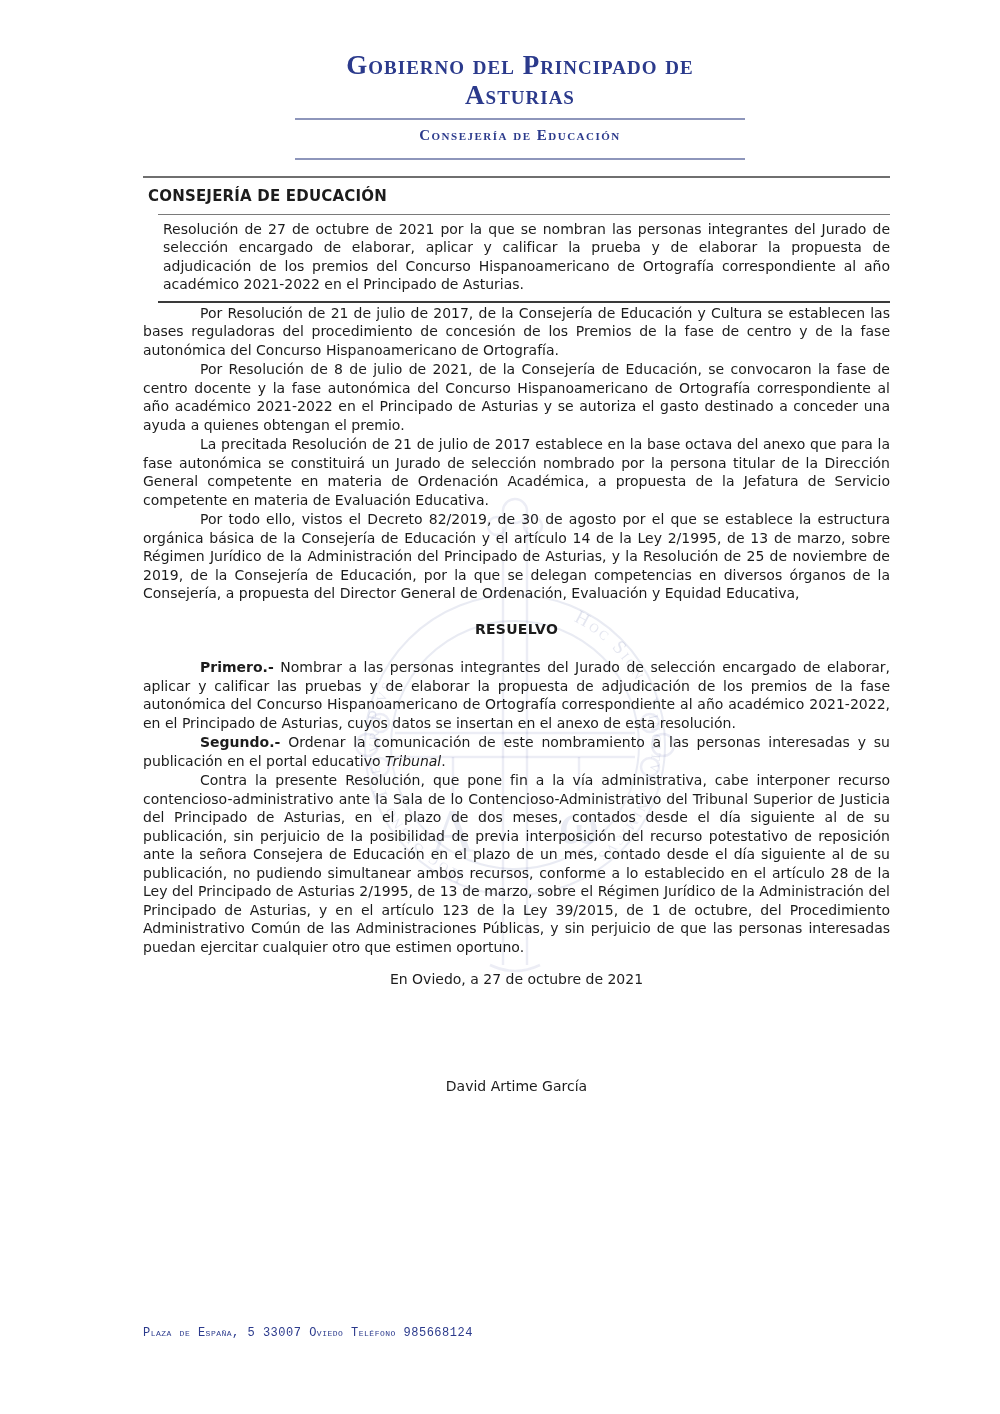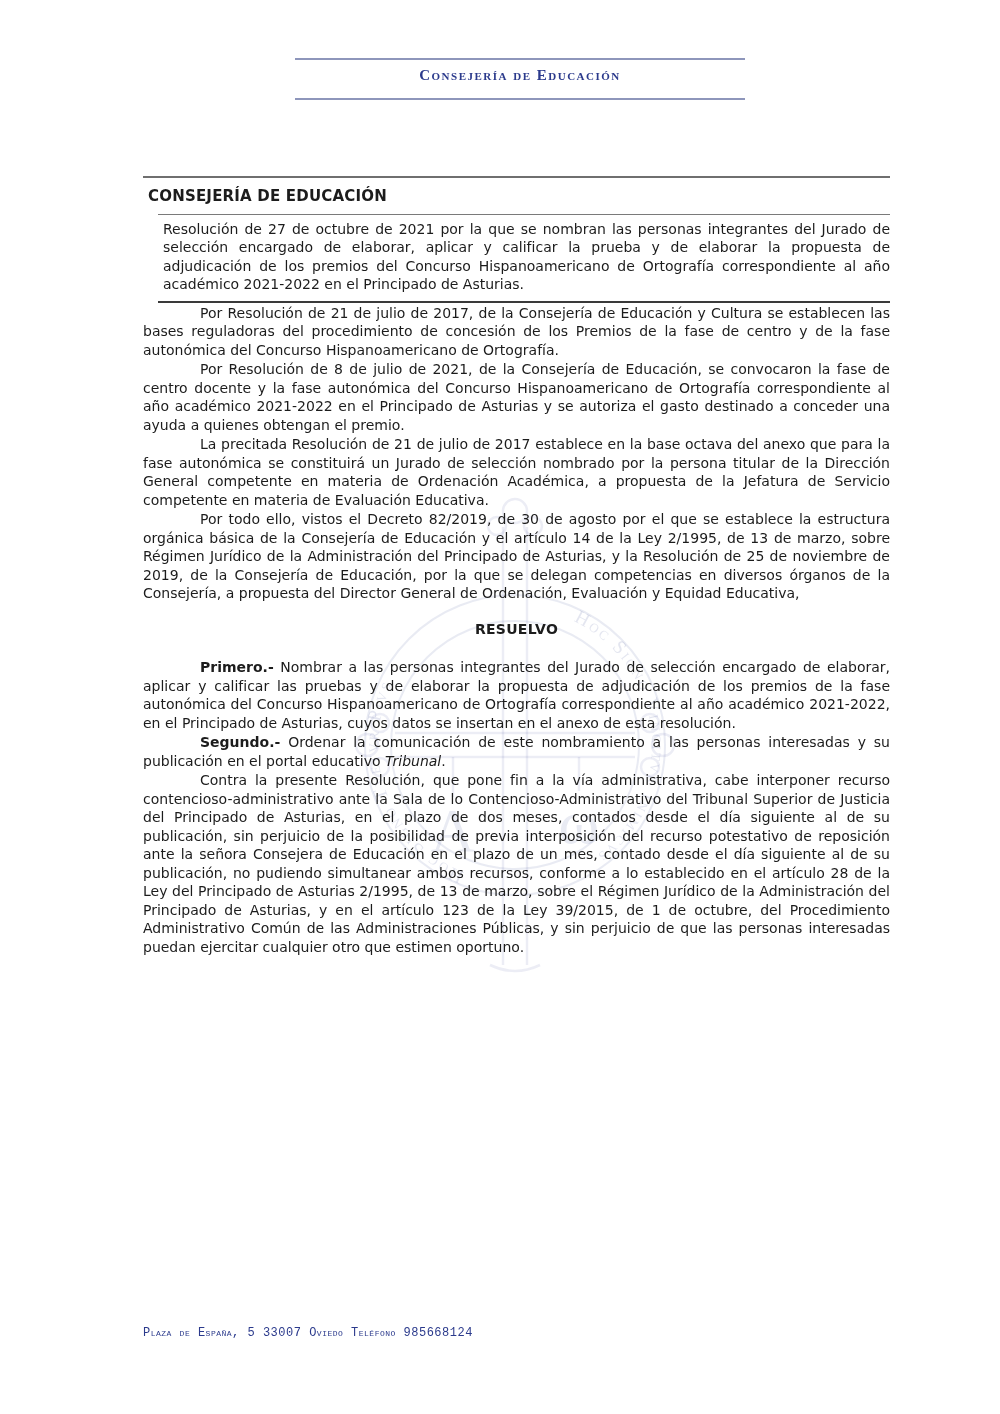--- a/index.html
+++ b/index.html
@@ -101,20 +101,21 @@
       <text x="103" y="356">Α</text>
       <text x="229" y="348">ω</text>
     </g>
     <g fill="#2b3a8c" fill-opacity="0.13" font-family="'Liberation Serif',serif" font-size="19" letter-spacing="2.5" style="font-variant:small-caps">
       <text><textPath href="#wm-ring" startOffset="7%">Hoc Signo Vincitvr Inimicvs</textPath></text>
       <text><textPath href="#wm-ring" startOffset="56%">Hoc Signo Tvetvr Pivs</textPath></text>
     </g>
   </svg>
 
   <div class="logo">
+    <div class="logo-gov">Gobierno del Principado de Asturias</div>
     <hr class="logo-rule">
     <div class="logo-dept">Consejería de Educación</div>
     <hr class="logo-rule">
   </div>
 
   <div class="content">
 
     <div class="dept-block">
       <h1 class="dept-title">CONSEJERÍA DE EDUCACIÓN</h1>
     </div>
@@ -127,17 +128,19 @@
     <p class="para">Por todo ello, vistos el Decreto 82/2019, de 30 de agosto por el que se establece la estructura orgánica básica de la Consejería de Educación y el artículo 14 de la Ley 2/1995, de 13 de marzo, sobre Régimen Jurídico de la Administración del Principado de Asturias, y la Resolución de 25 de noviembre de 2019, de la Consejería de Educación, por la que se delegan competencias en diversos órganos de la Consejería, a propuesta del Director General de Ordenación, Evaluación y Equidad Educativa,</p>
 
     <p class="resuelvo">RESUELVO</p>
 
     <p class="para"><strong>Primero.-</strong> <span>Nombrar a las personas integrantes del Jurado de selección encargado de elaborar, aplicar y calificar las pruebas y de elaborar la propuesta de adjudicación de los premios de la fase autonómica del Concurso Hispanoamericano de Ortografía correspondiente al año académico 2021-2022, en el Principado de Asturias, cuyos datos se insertan en el anexo de esta resolución.</span></p>
 
     <p class="para"><strong>Segundo.-</strong> <span>Ordenar la comunicación de este nombramiento a las personas interesadas y su publicación en el portal educativo</span> <span class="it">Tribunal</span><span>.</span></p>
 
     <p class="para">Contra la presente Resolución, que pone fin a la vía administrativa, cabe interponer recurso contencioso-administrativo ante la Sala de lo Contencioso-Administrativo del Tribunal Superior de Justicia del Principado de Asturias, en el plazo de dos meses, contados desde el día siguiente al de su publicación, sin perjuicio de la posibilidad de previa interposición del recurso potestativo de reposición ante la señora Consejera de Educación en el plazo de un mes, contado desde el día siguiente al de su publicación, no pudiendo simultanear ambos recursos, conforme a lo establecido en el artículo 28 de la Ley del Principado de Asturias 2/1995, de 13 de marzo, sobre el Régimen Jurídico de la Administración del Principado de Asturias, y en el artículo 123 de la Ley 39/2015, de 1 de octubre, del Procedimiento Administrativo Común de las Administraciones Públicas, y sin perjuicio de que las personas interesadas puedan ejercitar cualquier otro que estimen oportuno.</p>
 
+    <p class="para centered place-date">En Oviedo, a 27 de octubre de 2021</p>
+    <p class="para centered signer-name">David Artime García</p>
   </div>
 
   <div class="footer">Plaza de España, 5 33007 Oviedo Teléfono 985668124</div>
 
 </div>
 
 </body></html>

